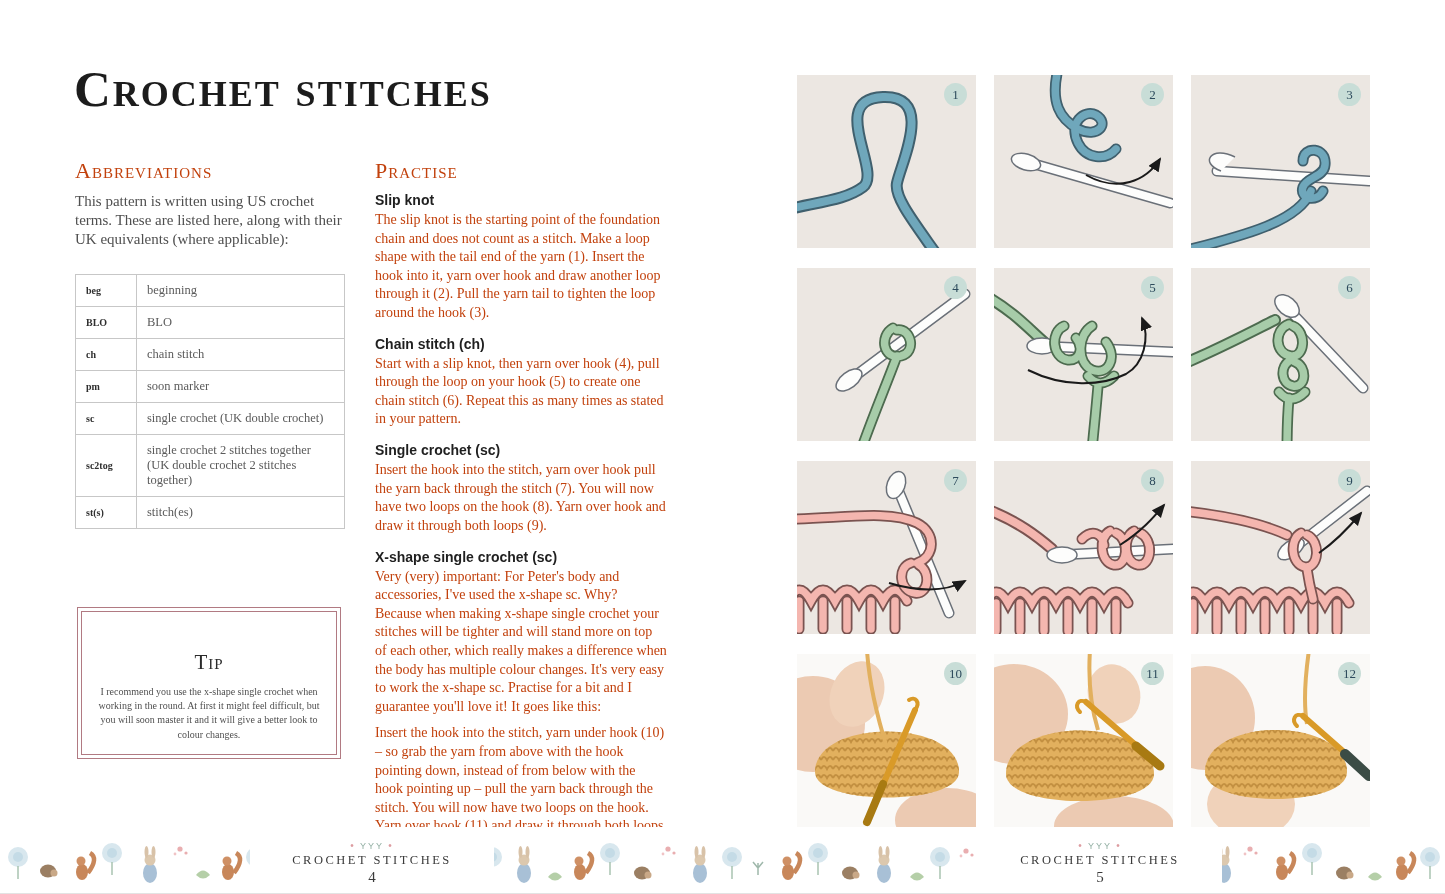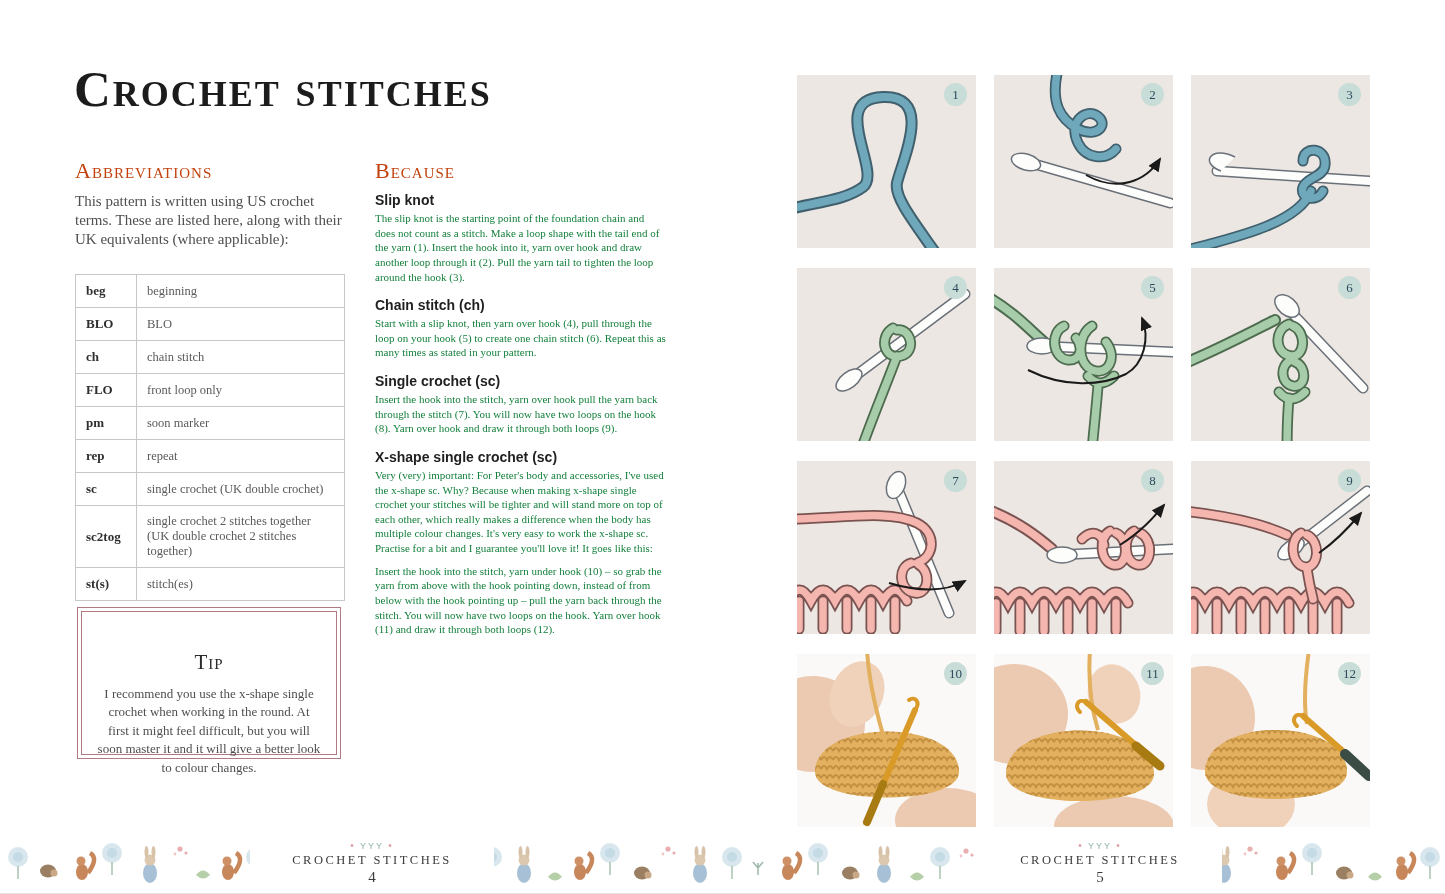--- a/index.html
+++ b/index.html
@@ -17,40 +17,40 @@
     font-variant:small-caps;font-size:22px;color:#c2410c;letter-spacing:1px;
     font-weight:500;
   }
   .abbr-heading{left:75px;top:158px;}
   .intro{left:75px;top:192px;width:272px;font-size:15px;line-height:1.28;color:#4f4f4f;}
   table.abbr{
     position:absolute;left:75px;top:274px;width:270px;border-collapse:collapse;
     font-size:12.5px;color:#5a5a5a;
   }
   table.abbr td{border:1px solid #c7c7c7;padding:8px 10px;vertical-align:middle;}
-  table.abbr td.k{font-weight:bold;color:#2f2f2f;font-size:13px;width:40px;margin-top:20px;}
+  table.abbr td.k{font-weight:bold;color:#2f2f2f;font-size:10px;width:40px;margin-top:20px;}
   
   .tipbox-outer{
     left:77px;top:607px;width:264px;height:152px;border:1px solid #b17a82;padding:3px;
     box-sizing:border-box;
   }
   .tipbox-inner{
     width:100%;height:100%;border:1px solid #b17a82;box-sizing:border-box;text-align:center;
   }
   .tip-heading{margin-top:38px;font-variant:small-caps;font-size:21px;color:#2b2b2b;letter-spacing:1px;}
-  .tip-text{margin:10px auto 0;width:224px;font-size:13px;line-height:1.42;color:#4f4f4f;}
+  .tip-text{margin:10px auto 0;width:224px;font-size:10px;line-height:1.42;color:#4f4f4f;}
   
   .stitches-heading{left:375px;top:158px;}
   .stitch-col{left:375px;top:192px;width:292px;}
   .stitch-col h3{
     font-family:"Liberation Sans", sans-serif;font-size:14px;color:#1f1f1f;
     margin:13px 0 3px 0;font-weight:bold;
   }
   .stitch-col h3:first-child{margin-top:0;}
-  .stitch-col p{font-size:11px;line-height:1.33;margin:0 0 8px 0;color:#15803d;}
+  .stitch-col p{font-size:14px;line-height:1.33;margin:0 0 8px 0;color:#c2410c;}
   
   .panel-grid{
     left:797px;top:75px;display:grid;grid-template-columns:repeat(3,179px);
     grid-auto-rows:173px;column-gap:18px;row-gap:20px;
   }
   .panel{position:relative;background:#ece7e2;}
   .panel.photo{background:#4c1d95;}
   .panel svg{position:absolute;inset:0;width:100%;height:100%;}
   .badge{
     position:absolute;top:8px;right:9px;width:23px;height:23px;border-radius:50%;
@@ -85,30 +85,22 @@
       </tr>
     <tr>
         <td class="k">BLO</td>
         <td>BLO</td>
       </tr>
     <tr>
         <td class="k">ch</td>
         <td>chain stitch</td>
       </tr>
     <tr>
-        <td class="k">FLO</td>
-        <td>front loop only</td>
-      </tr>
-    <tr>
         <td class="k">pm</td>
         <td>soon marker</td>
-      </tr>
-    <tr>
-        <td class="k">rep</td>
-        <td>repeat</td>
       </tr>
     <tr>
         <td class="k">sc</td>
         <td>single crochet (UK double crochet)</td>
       </tr>
     <tr>
         <td class="k">sc2tog</td>
         <td>single crochet 2 stitches together (UK double crochet 2 stitches together)</td>
       </tr>
     <tr>
@@ -118,21 +110,21 @@
   </tbody>
 </table>
 
 <div class="abs tipbox-outer">
   <div class="tipbox-inner">
     <div class="tip-heading">Tip</div>
     <div class="tip-text">I recommend you use the x-shape single crochet when working in the round. At first it might feel difficult, but you will soon master it and it will give a better look to colour changes.</div>
   </div>
 </div>
 
-<div class="abs sec-heading stitches-heading">Because</div>
+<div class="abs sec-heading stitches-heading">Practise</div>
 <div class="abs stitch-col">
   <h3>Slip knot</h3>
   <p>The slip knot is the starting point of the foundation chain and does not count as a stitch. Make a loop shape with the tail end of the yarn (1). Insert the hook into it, yarn over hook and draw another loop through it (2). Pull the yarn tail to tighten the loop around the hook (3).</p>
   <h3>Chain stitch (ch)</h3>
   <p>Start with a slip knot, then yarn over hook (4), pull through the loop on your hook (5) to create one chain stitch (6). Repeat this as many times as stated in your pattern.</p>
   <h3>Single crochet (sc)</h3>
   <p>Insert the hook into the stitch, yarn over hook pull the yarn back through the stitch (7). You will now have two loops on the hook (8). Yarn over hook and draw it through both loops (9).</p>
   <h3>X-shape single crochet (sc)</h3>
   <p>Very (very) important: For Peter's body and accessories, I've used the x-shape sc. Why? Because when making x-shape single crochet your stitches will be tighter and will stand more on top of each other, which really makes a difference when the body has multiple colour changes. It's very easy to work the x-shape sc. Practise for a bit and I guarantee you'll love it! It goes like this:</p>
   <p>Insert the hook into the stitch, yarn under hook (10) – so grab the yarn from above with the hook pointing down, instead of from below with the hook pointing up – pull the yarn back through the stitch. You will now have two loops on the hook. Yarn over hook (11) and draw it through both loops (12).</p>

